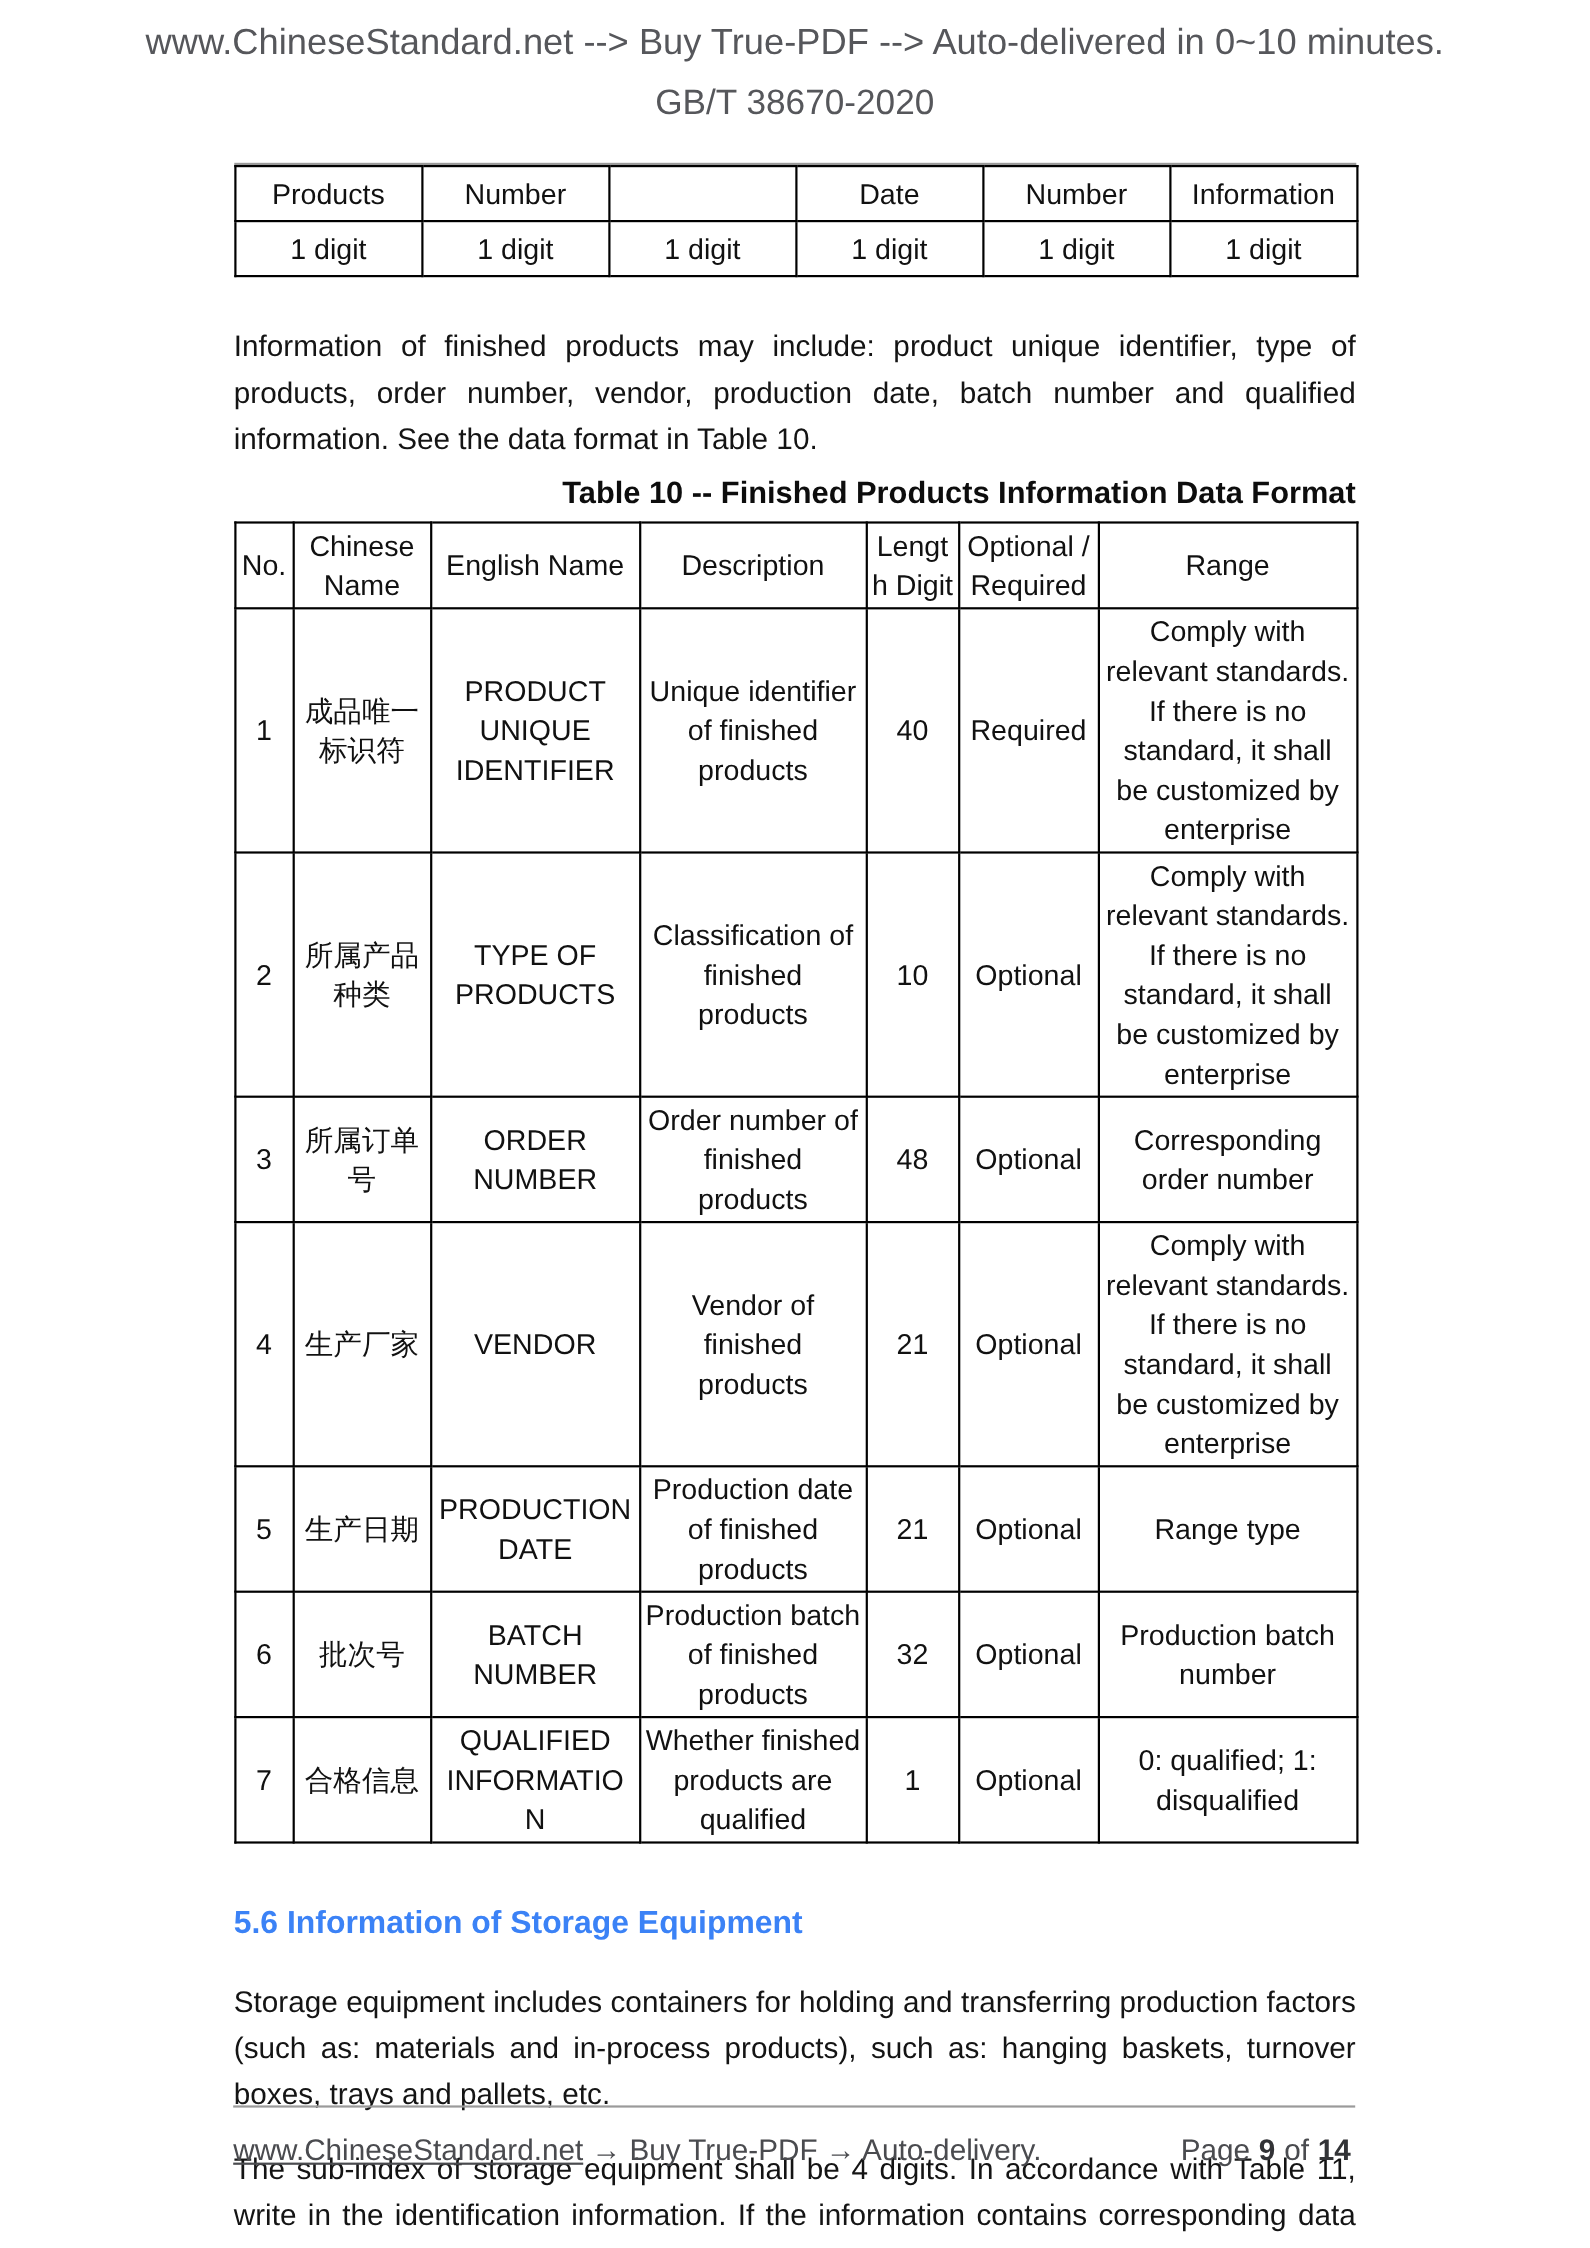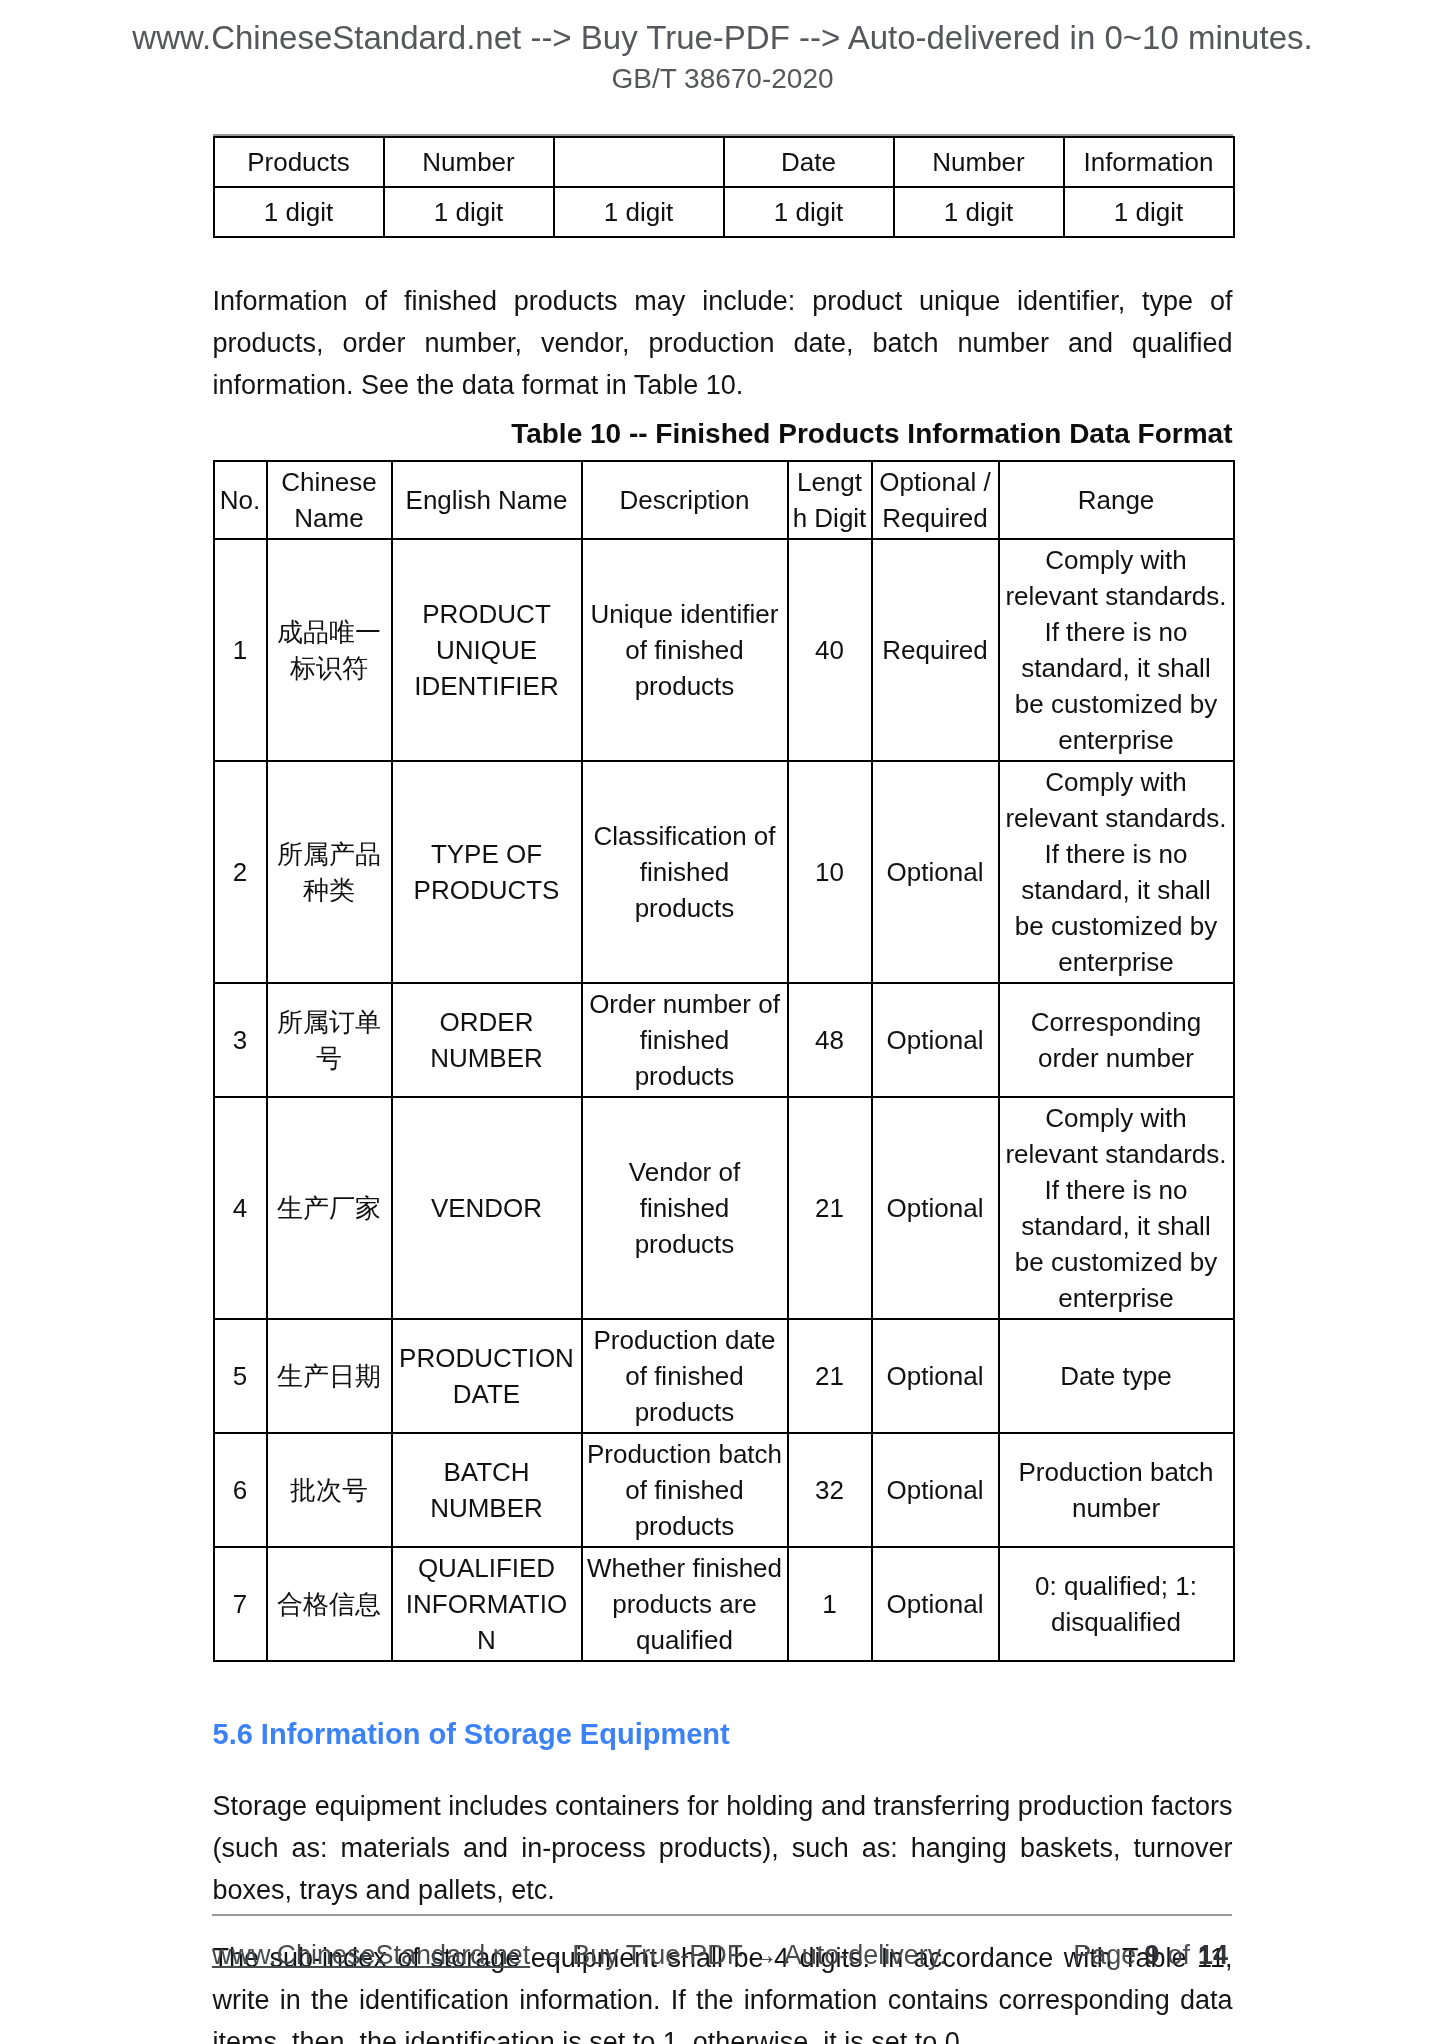--- a/index.html
+++ b/index.html
@@ -6,21 +6,21 @@
   .page{
     position:relative;
     width:1445px;height:2044px;
     background:#ffffff;
     font-family:"Liberation Sans","DejaVu Sans",sans-serif;
     color:#111;
     overflow:hidden;
   }
   .hdr{padding-top:18px;text-align:center;}
   .promo{font-size:33px;line-height:40px;color:#56575b;}
-  .code{margin-top:6px;font-size:28px;line-height:30px;color:#56575b;}
+  .code{margin-top:20px;font-size:32px;line-height:30px;color:#56575b;}
   .content{width:1020px;margin:0 auto;}
   .rule{height:0;border-top:2px solid #9a9a9a;}
   .top-rule{margin-top:40px;}
 
   table{border-collapse:collapse;table-layout:fixed;width:1020px;}
   th,td{
     border:2px solid #000;
     text-align:center;vertical-align:middle;
     font-weight:normal;
     font-size:26px;line-height:36px;
@@ -166,21 +166,21 @@
           <td>Optional</td>
           <td>Comply with relevant standards. If there is no standard, it shall be customized by enterprise</td>
         </tr>
         <tr>
           <td>5</td>
           <td>生产日期</td>
           <td>PRODUCTION DATE</td>
           <td>Production date of finished products</td>
           <td>21</td>
           <td>Optional</td>
-          <td>Date type</td>
+          <td>Range type</td>
         </tr>
         <tr>
           <td>6</td>
           <td>批次号</td>
           <td>BATCH NUMBER</td>
           <td>Production batch of finished products</td>
           <td>32</td>
           <td>Optional</td>
           <td>Production batch number</td>
         </tr>

